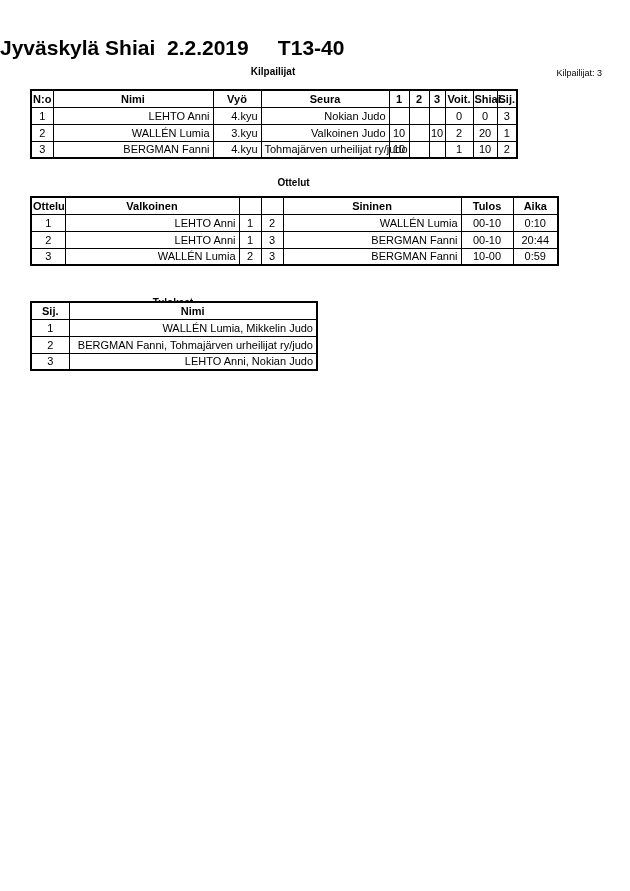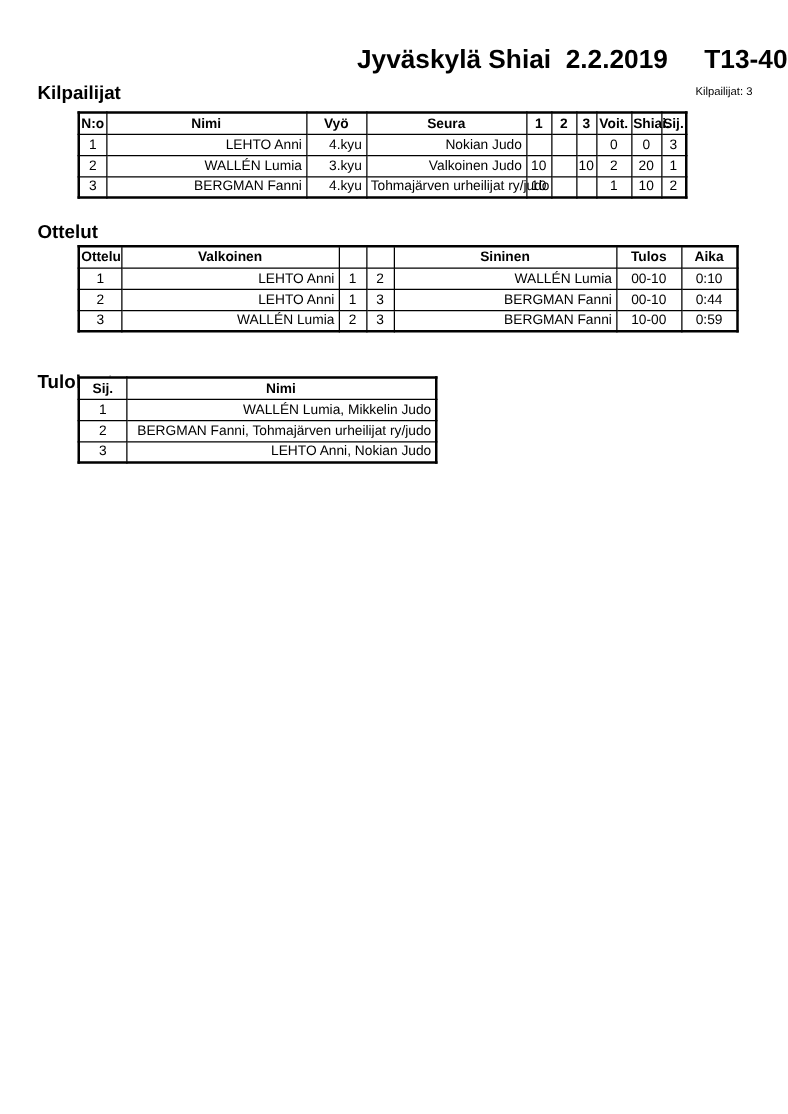--- a/index.html
+++ b/index.html
@@ -6,46 +6,45 @@
   html, body { background: #fff; }
   body {
     width: 630px; height: 891px;
     position: relative;
     font-family: "Liberation Sans", sans-serif;
     color: #000;
     overflow: hidden;
   }
   .page-title {
     position: absolute; top: 36px; left: 0; width: 630px;
-    text-align: right;
+    text-align: left;
     font-size: 21px; font-weight: bold;
     white-space: pre;
   }
   .competitors-count {
     position: absolute; top: 68px; right: 28px;
     font-size: 9px;
     margin-left: 16px;
   }
   .sec-title {
     position: absolute;
-    text-align: left;
+    text-align: center;
     font-weight: bold;
-    font-size: 15px;
+    font-size: 10px;
   }
   #sec-kilpailijat { top: 66px; left: 30px; width: 486px; }
   #sec-ottelut     { top: 177px; left: 30px; width: 527px; }
   #sec-tulokset    { top: 284px; left: 30px; width: 286px; margin-top: 13px; }
 
   table {
     position: absolute;
     border-collapse: collapse;
     table-layout: fixed;
     border: 2px solid #000;
     background: #fff;
-    margin-left: 32px;
   }
   #tbl-kilpailijat { top: 89px;  left: 30px; width: 486px; }
   #tbl-ottelut     { top: 196px; left: 30px; width: 527px; border-radius: 31px; }
   #tbl-tulokset    { top: 301px; left: 30px; width: 286px; }
 
   th, td {
     border: 1px solid #000;
     font-size: 11px;
     height: 17px;
     padding: 0 3px;
@@ -167,21 +166,21 @@
         <td class="c">00-10</td>
         <td class="c">0:10</td>
       </tr>
       <tr>
         <td class="c">2</td>
         <td class="l">LEHTO Anni</td>
         <td class="c">1</td>
         <td class="c">3</td>
         <td class="l">BERGMAN Fanni</td>
         <td class="c">00-10</td>
-        <td class="c">0:44</td>
+        <td class="c">20:44</td>
       </tr>
       <tr>
         <td class="c">3</td>
         <td class="l">WALLÉN Lumia</td>
         <td class="c">2</td>
         <td class="c">3</td>
         <td class="l">BERGMAN Fanni</td>
         <td class="c">10-00</td>
         <td class="c">0:59</td>
       </tr>

